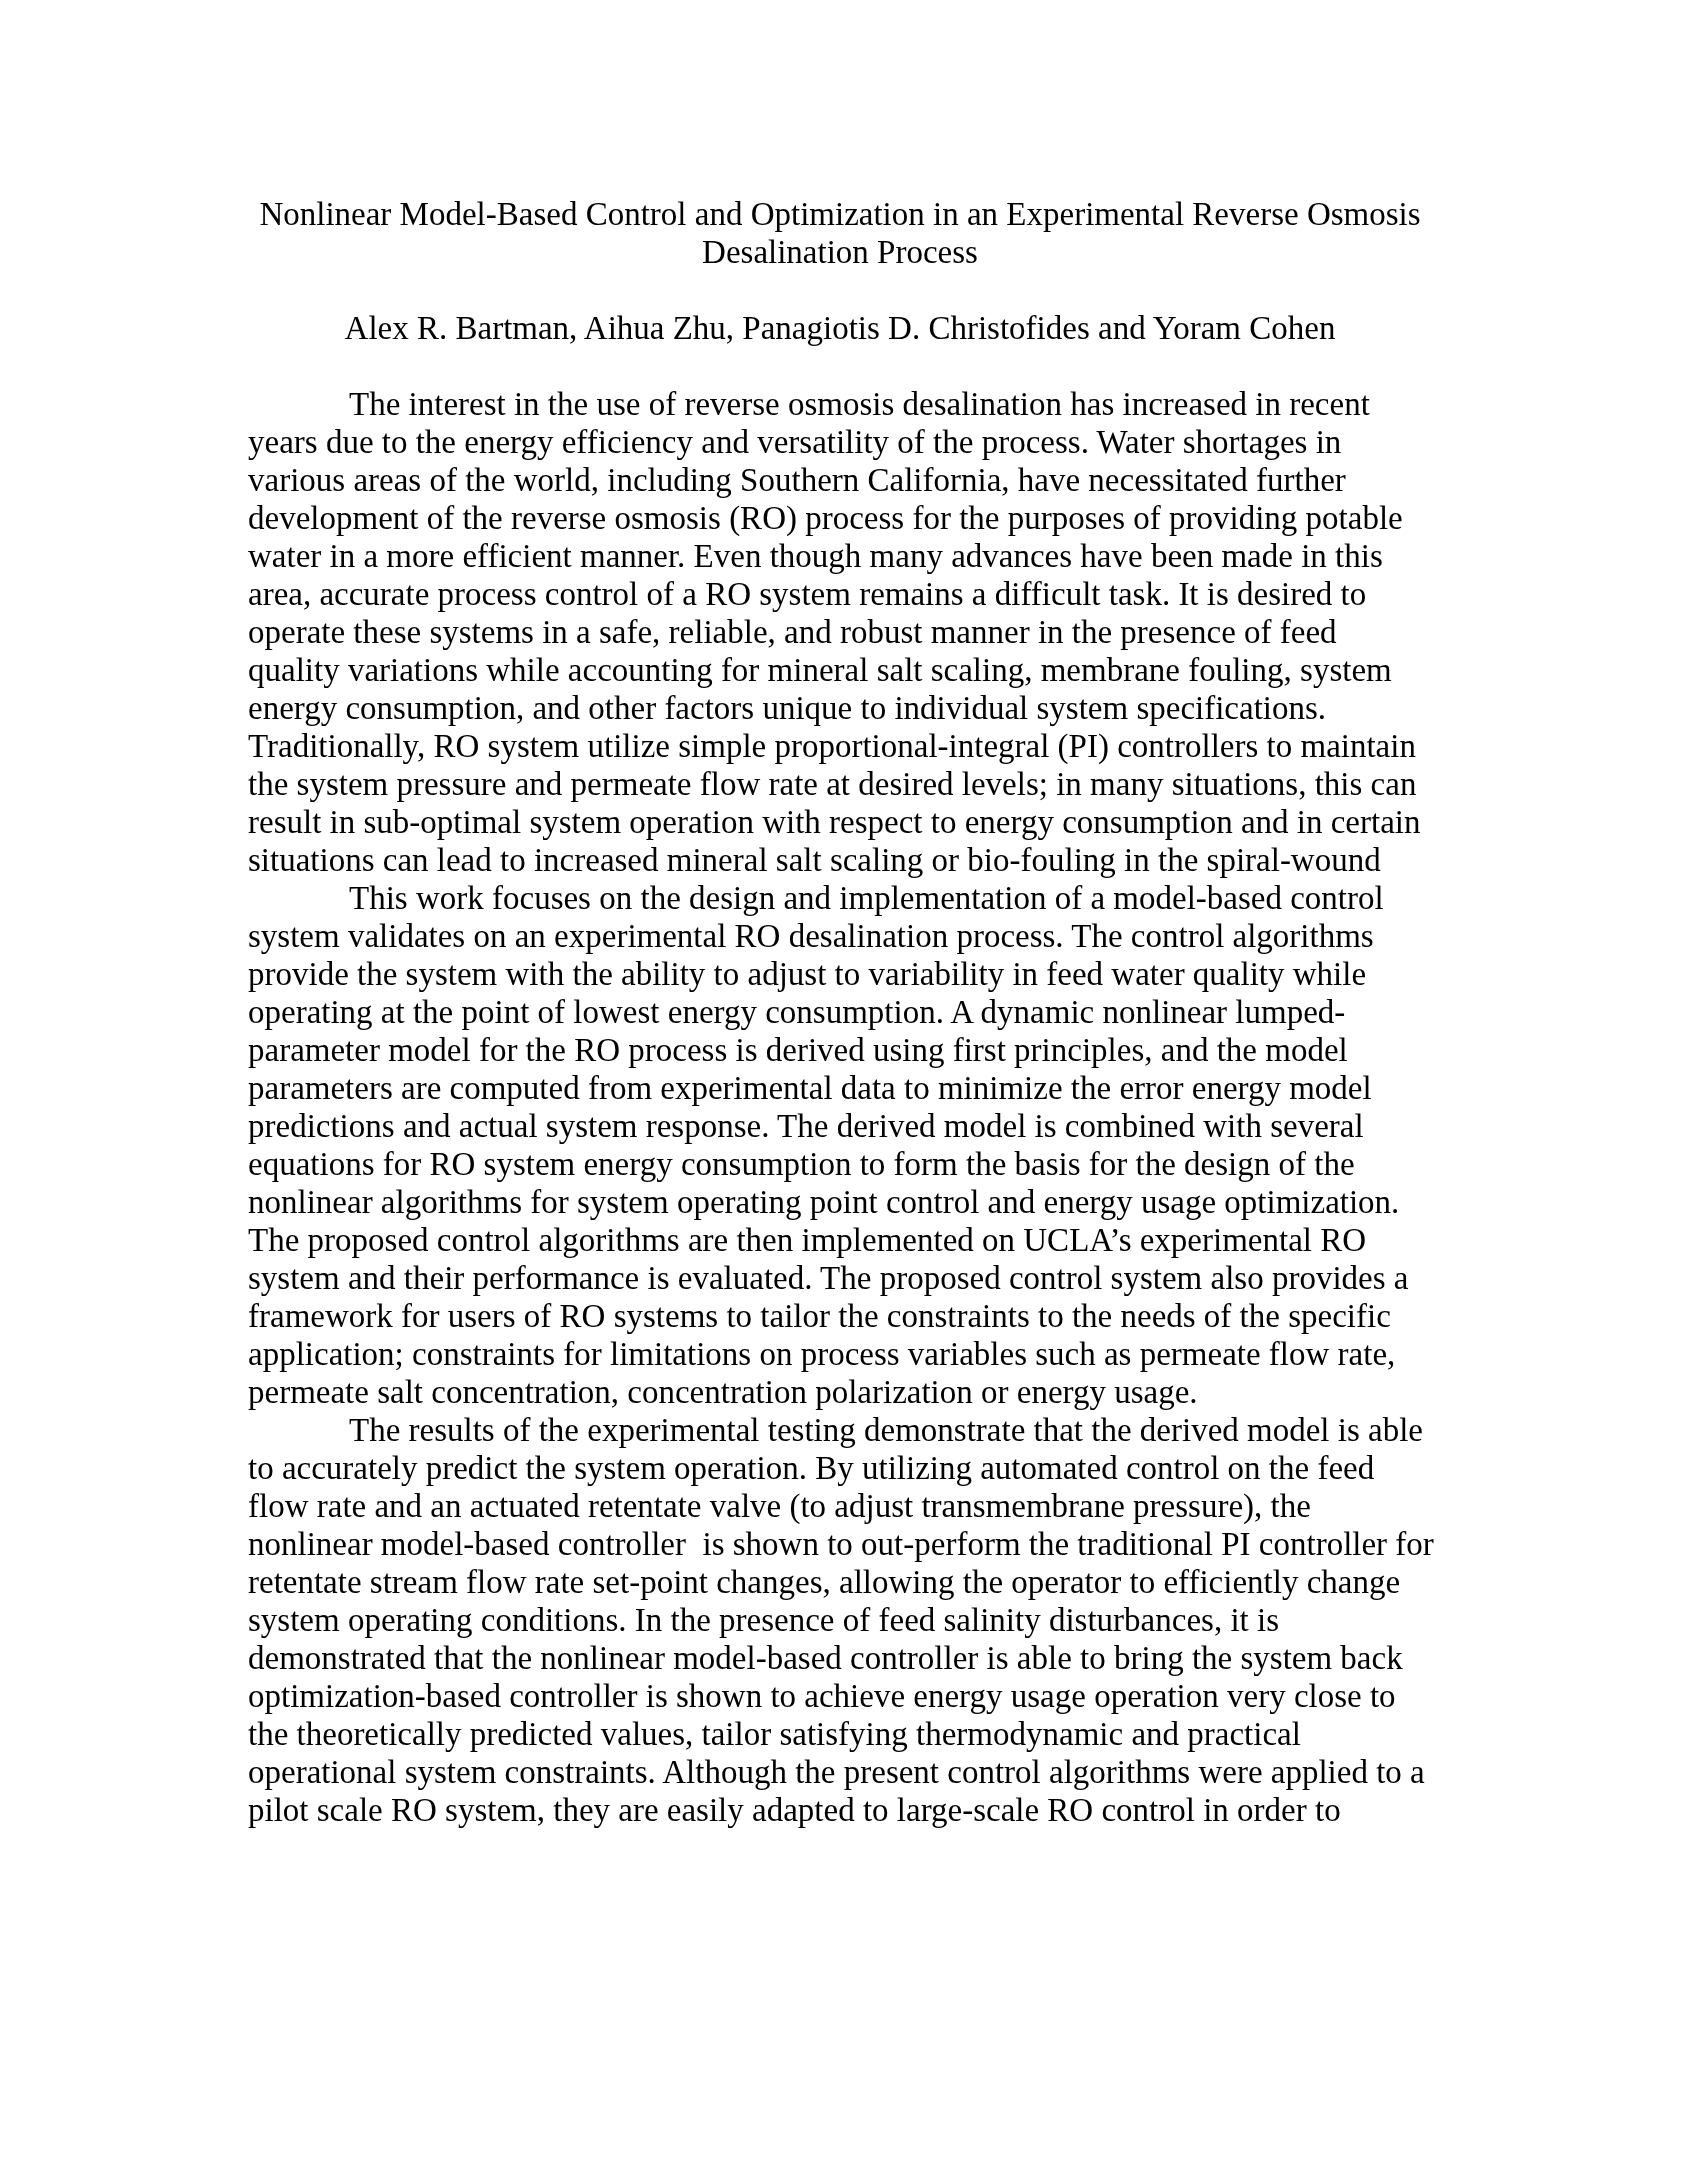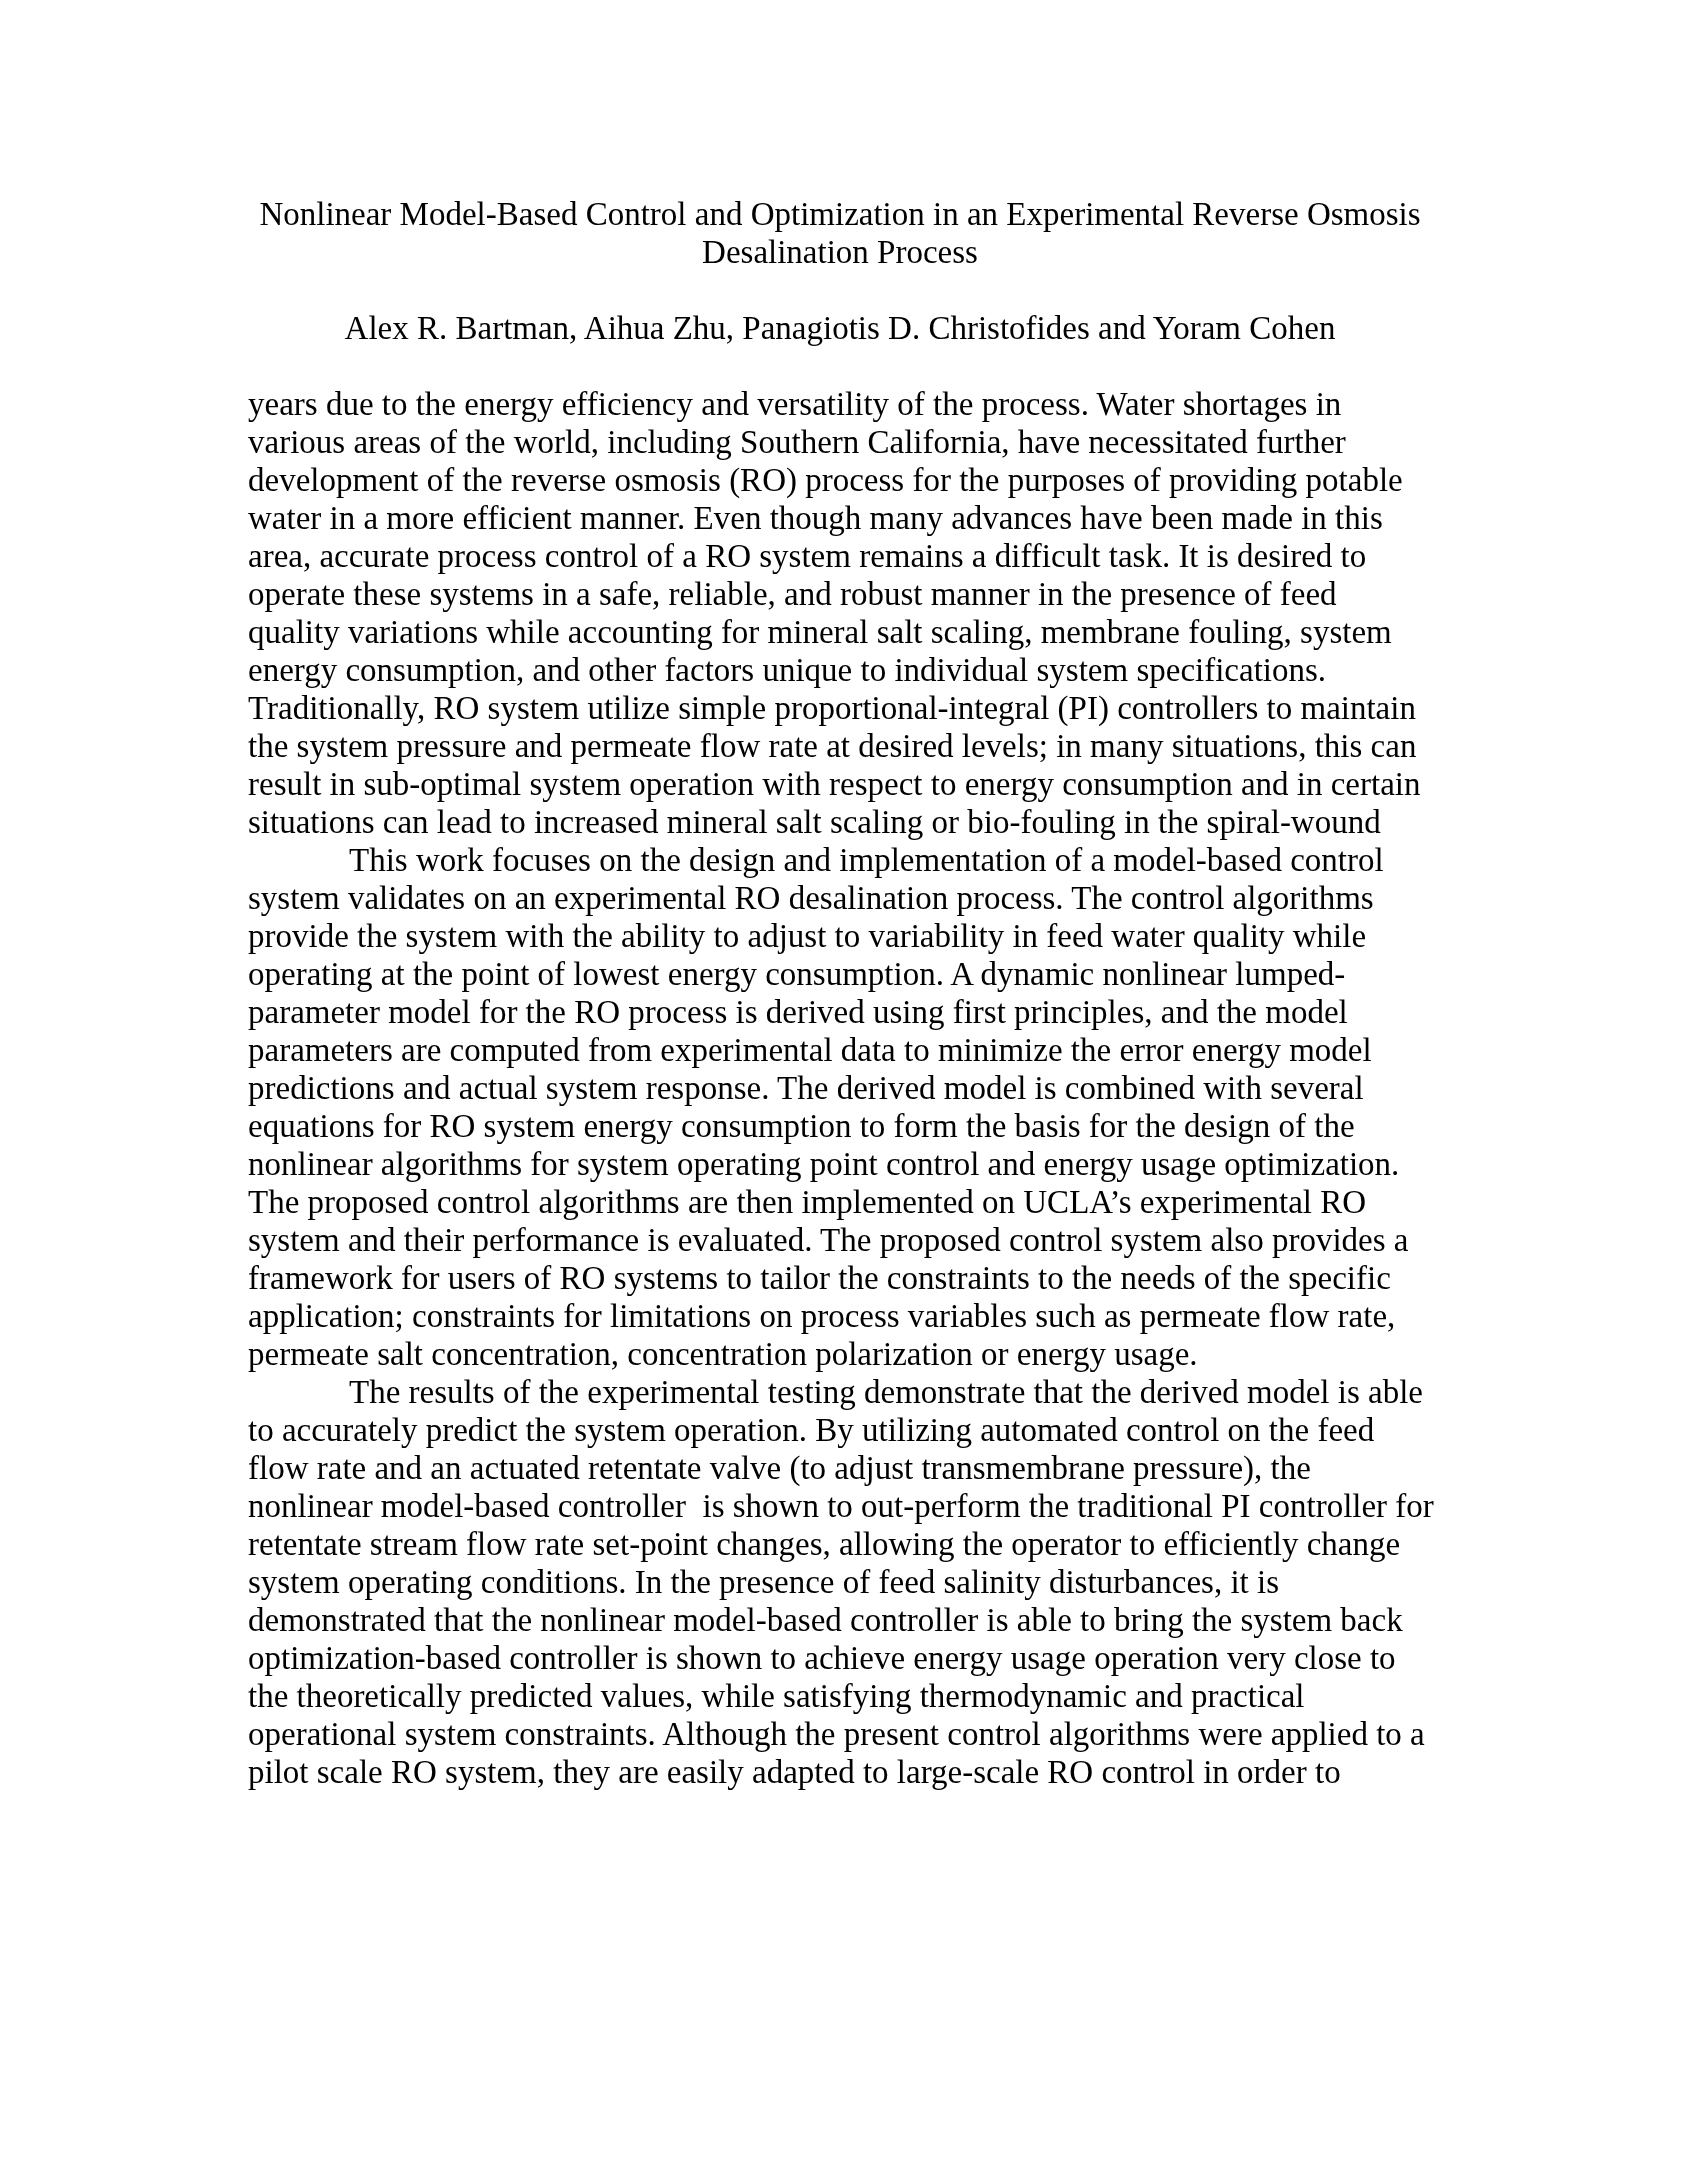--- a/index.html
+++ b/index.html
@@ -41,20 +41,21 @@
 <body>
 
 <div class="page">
   <div class="content">
     <div class="line center">Nonlinear Model-Based Control and Optimization in an Experimental Reverse Osmosis</div>
     <div class="line center">Desalination Process</div>
     <div class="line"></div>
     <div class="line center">Alex R. Bartman, Aihua Zhu, Panagiotis D. Christofides and Yoram Cohen</div>
     <div class="line"></div>
     <div id="body-text">
+        <div class="line indent">The interest in the use of reverse osmosis desalination has increased in recent</div>
         <div class="line">years due to the energy efficiency and versatility of the process. Water shortages in</div>
         <div class="line">various areas of the world, including Southern California, have necessitated further</div>
         <div class="line">development of the reverse osmosis (RO) process for the purposes of providing potable</div>
         <div class="line">water in a more efficient manner. Even though many advances have been made in this</div>
         <div class="line">area, accurate process control of a RO system remains a difficult task. It is desired to</div>
         <div class="line">operate these systems in a safe, reliable, and robust manner in the presence of feed</div>
         <div class="line">quality variations while accounting for mineral salt scaling, membrane fouling, system</div>
         <div class="line">energy consumption, and other factors unique to individual system specifications.</div>
         <div class="line">Traditionally, RO system utilize simple proportional-integral (PI) controllers to maintain</div>
         <div class="line">the system pressure and permeate flow rate at desired levels; in many situations, this can</div>
@@ -75,19 +76,19 @@
         <div class="line">application; constraints for limitations on process variables such as permeate flow rate,</div>
         <div class="line">permeate salt concentration, concentration polarization or energy usage.</div>
         <div class="line indent">The results of the experimental testing demonstrate that the derived model is able</div>
         <div class="line">to accurately predict the system operation. By utilizing automated control on the feed</div>
         <div class="line">flow rate and an actuated retentate valve (to adjust transmembrane pressure), the</div>
         <div class="line">nonlinear model-based controller  is shown to out-perform the traditional PI controller for</div>
         <div class="line">retentate stream flow rate set-point changes, allowing the operator to efficiently change</div>
         <div class="line">system operating conditions. In the presence of feed salinity disturbances, it is</div>
         <div class="line">demonstrated that the nonlinear model-based controller is able to bring the system back</div>
         <div class="line">optimization-based controller is shown to achieve energy usage operation very close to</div>
-        <div class="line">the theoretically predicted values, while satisfying thermodynamic and practical</div>
+        <div class="line">the theoretically predicted values, tailor satisfying thermodynamic and practical</div>
         <div class="line">operational system constraints. Although the present control algorithms were applied to a</div>
         <div class="line">pilot scale RO system, they are easily adapted to large-scale RO control in order to</div>
       </div>
   </div>
 </div>
 
 
 </body></html>

